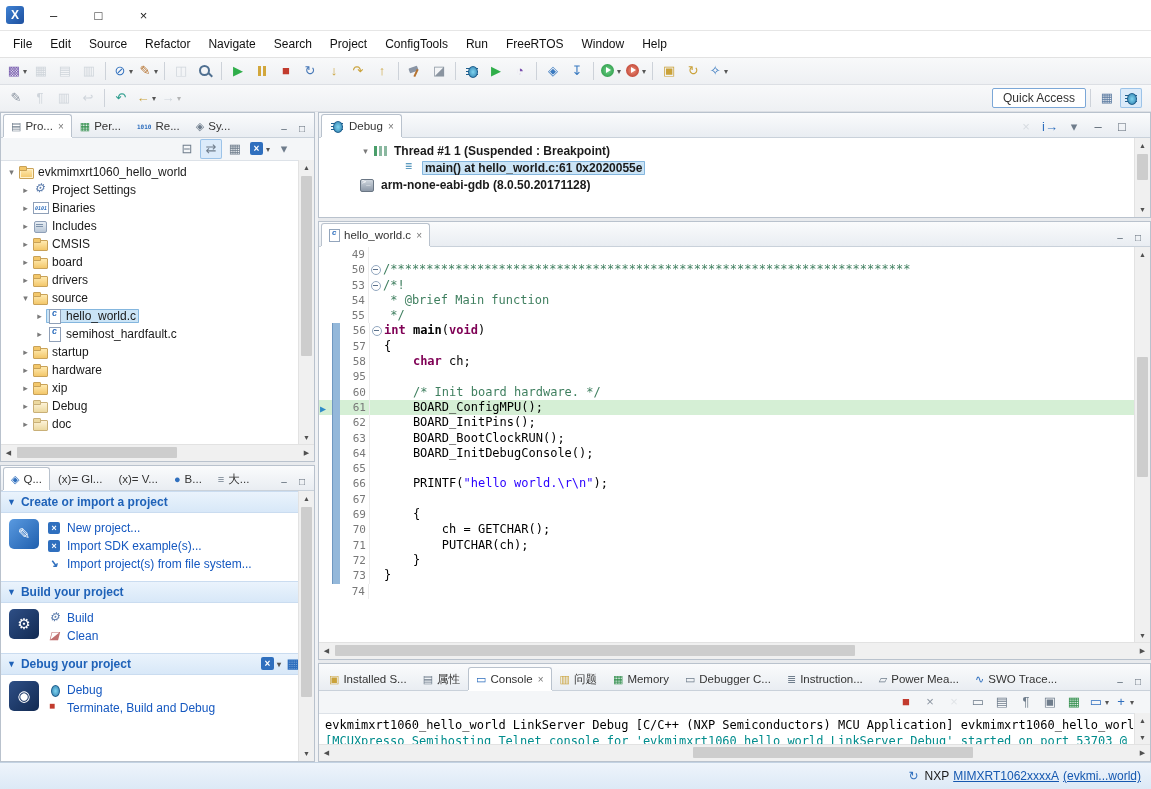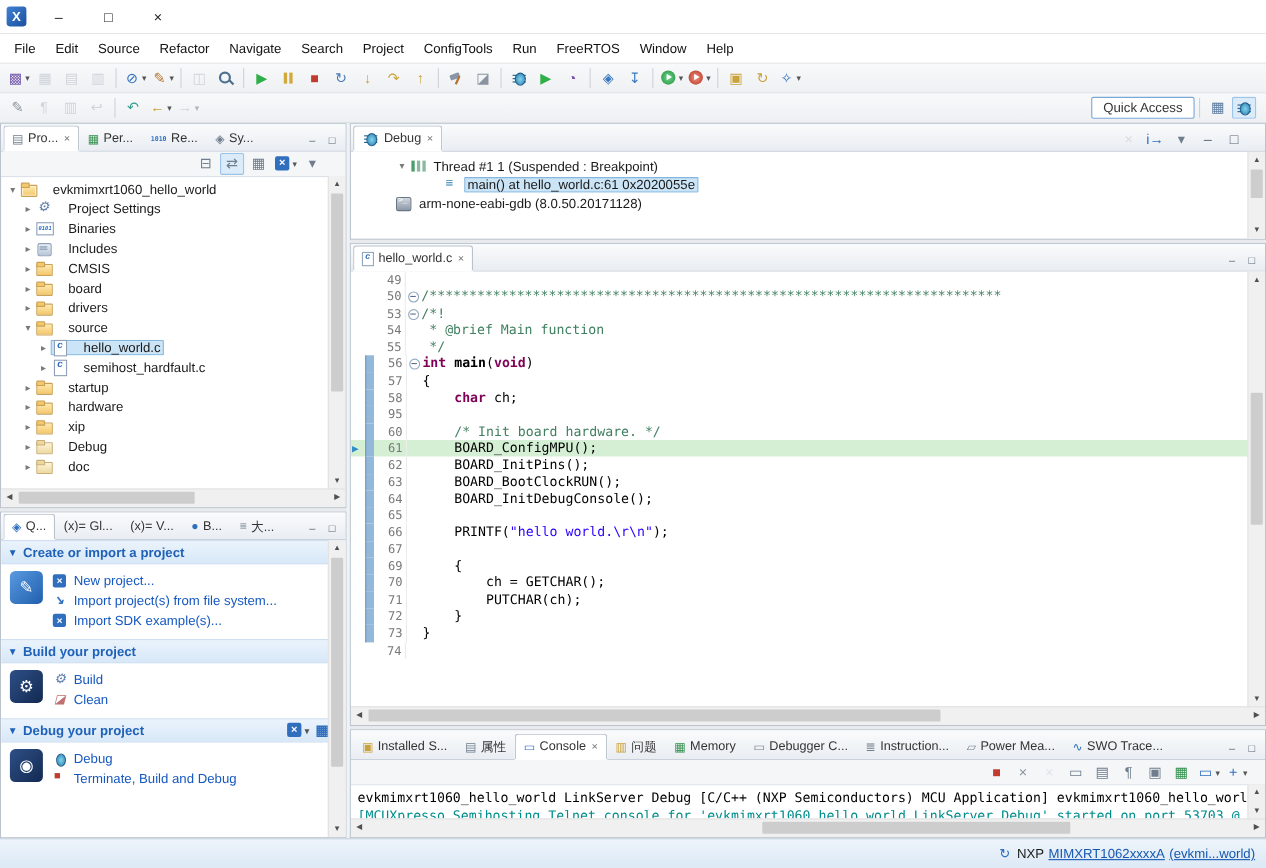--- a/index.html
+++ b/index.html
@@ -53,39 +53,39 @@
   .tabico.file::after{content:"c";position:absolute;left:2px;top:-2px;font-size:8px;color:#2f6fbe;font-weight:bold;}
   .tabico.i-bug{width:16px;height:16px;position:relative;}
   .tclose{font-style:normal;margin-left:5px;color:#777;font-size:10px;}
   .cornerbtns{margin-left:auto;display:flex;align-items:center;padding-right:3px;}
   .cbtn{width:18px;height:18px;display:inline-flex;align-items:center;justify-content:center;color:#5a6673;font-size:10px;font-style:normal;}
   
   .ptoolbar{height:22px;background:#f4f6f8;border-bottom:1px solid #dde2e8;display:flex;align-items:center;justify-content:flex-end;padding-right:18px;flex:none;}
   .treearea{flex:1;overflow:hidden;position:relative;padding-top:2px;}
   .trow{height:18px;display:flex;align-items:center;white-space:nowrap;}
   .twist{width:13px;font-style:normal;font-size:9px;color:#7a7a7a;text-align:center;flex:none;}
-  .tinner{display:inline-flex;align-items:flex-end;padding:0 3px 0 1px;border-radius:1px;gap:10px;}
+  .tinner{display:inline-flex;align-items:flex-end;padding:0 3px 0 1px;border-radius:1px;}
   .tinner.sel{background:#cbe4f6;box-shadow:inset 0 0 0 1px #84b6de;}
   .tlab{margin-left:4px;}
   .ti{width:15px;height:14px;display:inline-block;position:relative;flex:none;}
   .ti-project::before,.ti-folder::before{content:"";position:absolute;left:0;top:3px;width:13px;height:9px;background:linear-gradient(#ffeab0,#f3c76a);border:1px solid #c9a258;border-radius:1px;}
   .ti-project::after,.ti-folder::after{content:"";position:absolute;left:0;top:1px;width:6px;height:3px;background:#f3c76a;border:1px solid #c9a258;border-radius:1px 1px 0 0;}
   .ti-project::before{box-shadow:inset 0 0 0 1px #fff3cf;}
   .ti-folder2::before{content:"";position:absolute;left:0;top:3px;width:13px;height:9px;background:linear-gradient(#fdf3d8,#ecd9a0);border:1px solid #c9b078;border-radius:1px;}
   .ti-folder2::after{content:"";position:absolute;left:0;top:1px;width:6px;height:3px;background:#ecd9a0;border:1px solid #c9b078;border-radius:1px 1px 0 0;}
   .ti-settings::before{content:"⚙";position:absolute;left:1px;top:-2px;font-size:12px;color:#5f7fae;}
   .ti-binaries::before{content:"0101";position:absolute;left:0;top:1px;font-family:"DejaVu Sans Mono",monospace;font-size:5px;font-weight:bold;color:#2f6fbe;background:#fff;border:1px solid #8fa0b8;padding:2px 1px;}
   .ti-includes::before{content:"";position:absolute;left:1px;top:2px;width:11px;height:10px;background:linear-gradient(#e8eef5,#b8c6d6);border:1px solid #8fa0b8;border-radius:2px;}
   .ti-includes::after{content:"";position:absolute;left:3px;top:5px;width:7px;height:1px;background:#7d92ab;box-shadow:0 2px 0 #7d92ab;}
   .ti-cfile::before{content:"";position:absolute;left:2px;top:0;width:10px;height:13px;background:#fff;border:1px solid #8fa0b8;}
   .ti-cfile::after{content:"c";position:absolute;left:5px;top:-1px;font-size:9px;font-weight:bold;color:#2f6fbe;}
   
   .dbgarea{flex:1;padding-top:4px;overflow:hidden;}
   .drow{height:17px;display:flex;align-items:center;white-space:nowrap;}
-  .drow .lbl{padding:0 3px;}
+  .drow .lbl{padding:0 3px;font-weight:bold;}
   .drow.sel .lbl{background:#cbe4f6;box-shadow:inset 0 0 0 1px #84b6de;border-radius:1px;}
   .di{width:16px;height:14px;position:relative;display:inline-block;margin-right:3px;flex:none;}
   .di-thread::before{content:"";position:absolute;left:2px;top:2px;width:3px;height:10px;background:#4a9e6a;box-shadow:5px 0 0 #8ab8a0,10px 0 0 #8ab8a0;}
   .di-frame::before{content:"≡";position:absolute;left:2px;top:-2px;color:#2f7fae;font-weight:bold;}
   .di-gdb::before{content:"";position:absolute;left:1px;top:1px;width:12px;height:11px;background:linear-gradient(#cfd6de,#8d99a8);border:1px solid #6a7684;border-radius:2px;}
   .di-gdb::after{content:">_";position:absolute;left:3px;top:0px;font-size:7px;color:#fff;font-family:"DejaVu Sans Mono",monospace;}
   
   .codearea{flex:1;overflow:hidden;font-family:"DejaVu Sans Mono",monospace;font-size:12px;position:relative;background:#fff;}
   .cl{display:flex;height:15.3px;line-height:15.3px;white-space:pre;}
   .cl.cur{background:#d5efd5;}
@@ -511,26 +511,26 @@
               <span>Create or import a project</span>
             </div>
             <div class="qbody">
               <span class="qbig qbig-create">✎</span>
               <span class="qitems">
                 <span class="qitem">
                   <i class="qi qi-xpresso"></i>
                   <span>New project...</span>
                 </span>
                 <span class="qitem">
+                  <i class="qi qi-xpresso"></i>
+                  <span>Import SDK example(s)...</span>
+                </span>
+                <span class="qitem">
                   <i class="qi qi-import"></i>
                   <span>Import project(s) from file system...</span>
-                </span>
-                <span class="qitem">
-                  <i class="qi qi-xpresso"></i>
-                  <span>Import SDK example(s)...</span>
                 </span>
               </span>
             </div>
             <div class="qhead">
               <i class="tri">▼</i>
               <span>Build your project</span>
             </div>
             <div class="qbody">
               <span class="qbig qbig-build">⚙</span>
               <span class="qitems">

